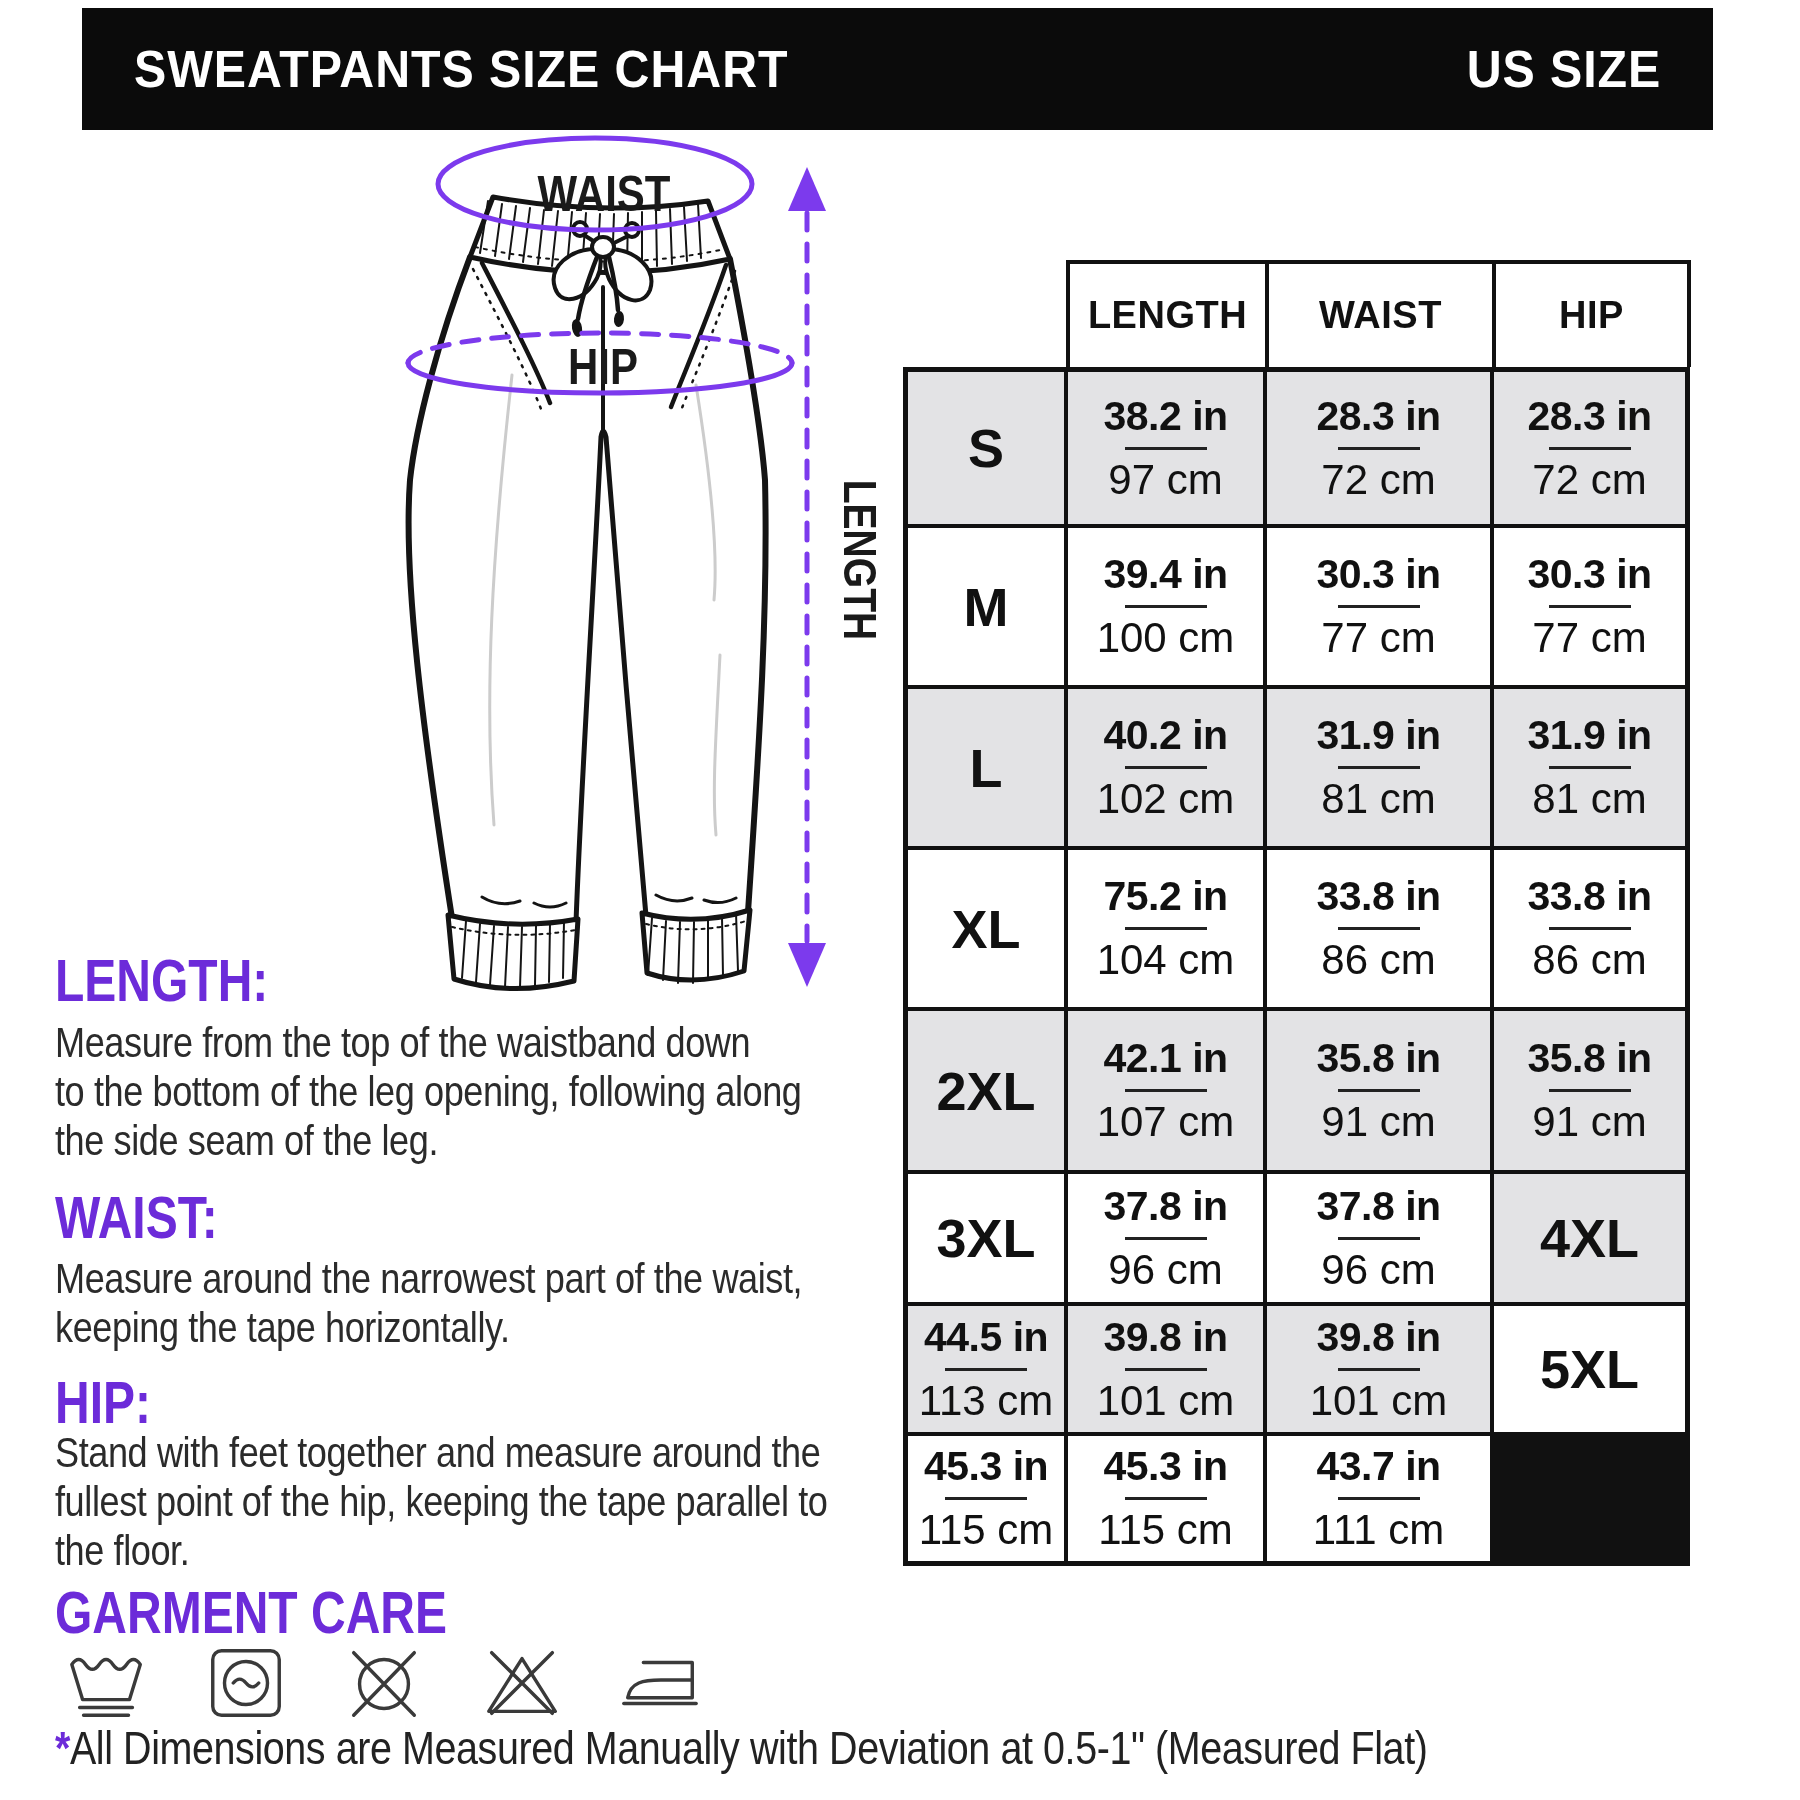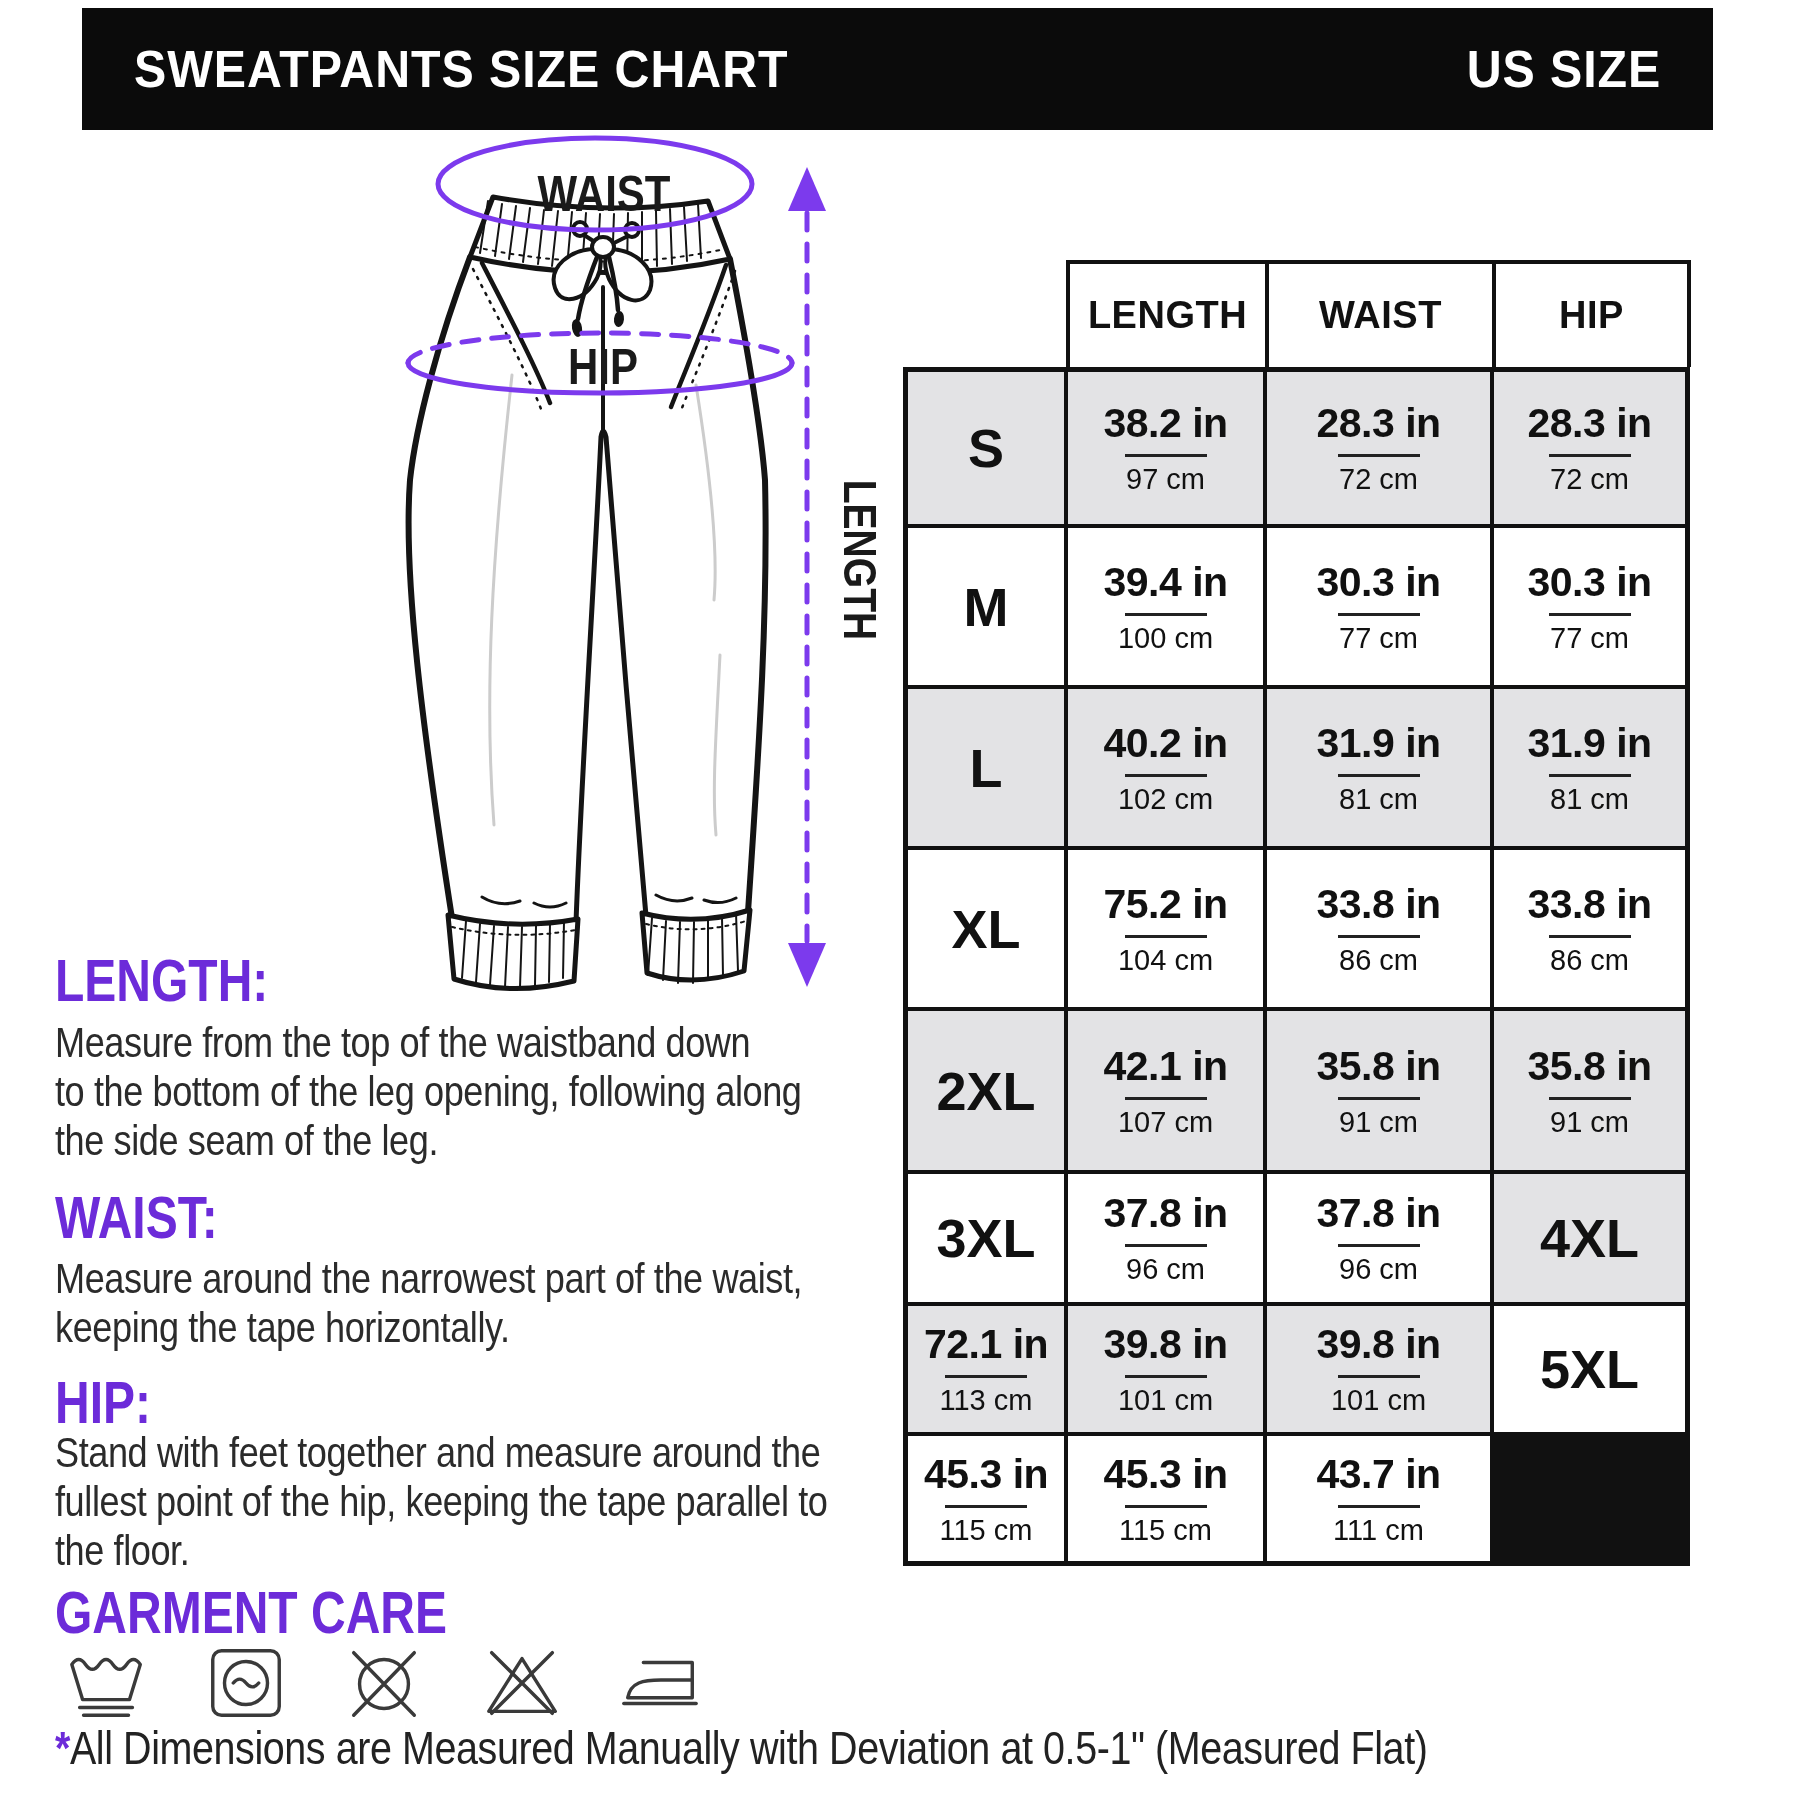--- a/index.html
+++ b/index.html
@@ -29,21 +29,21 @@
   .tbody { position:absolute; left:903px; top:367px; display:grid;
            grid-template-columns:156px 195px 223px 191px;
            grid-template-rows:152px 157px 157px 157px 159px 128px 126px 125px;
            gap:4px; background:#111; border:5px solid #111; }
   .tbody .cell { background:#fff; display:flex; flex-direction:column;
                  align-items:center; justify-content:center; color:#111; }
   .tbody .cell.shade { background:#e3e3e5; }
   .tbody .size { font-size:54px; font-weight:bold; }
   .tbody .in  { font-size:41px; font-weight:bold; letter-spacing:-0.5px; }
   .tbody .bar { width:82px; height:3px; background:#222; margin:7px 0 6px 0; }
-  .tbody .cm  { font-size:29px; }
+  .tbody .cm  { font-size:42px; }
 
   
   .guide-h { position:absolute; left:55px; color:#6c2bd9; font-size:60px; font-weight:bold;
              transform:scaleX(.8); transform-origin:0 0; white-space:nowrap; }
   .guide-p { position:absolute; left:55px; width:1000px; color:#2b2b2b; font-size:43px;
              line-height:1.14; white-space:pre-line; transform:scaleX(.84);
              transform-origin:0 0; letter-spacing:-0.5px; }
   .care-row { position:absolute; left:64px; top:1640px; display:flex; gap:50px; }
   .care-row svg { display:block; }
   .footnote { position:absolute; left:55px; top:1720px; font-size:47px; color:#222;
@@ -237,21 +237,21 @@
         <span class="cm">96 cm</span>
       </div>
     <div class="cell">
         <span class="in">37.8 in</span>
         <span class="bar"></span>
         <span class="cm">96 cm</span>
       </div>
 
     <div class="cell shade size">4XL</div>
     <div class="cell shade">
-        <span class="in">72.1 in</span>
+        <span class="in">44.5 in</span>
         <span class="bar"></span>
         <span class="cm">113 cm</span>
       </div>
     <div class="cell shade">
         <span class="in">39.8 in</span>
         <span class="bar"></span>
         <span class="cm">101 cm</span>
       </div>
     <div class="cell shade">
         <span class="in">39.8 in</span>

